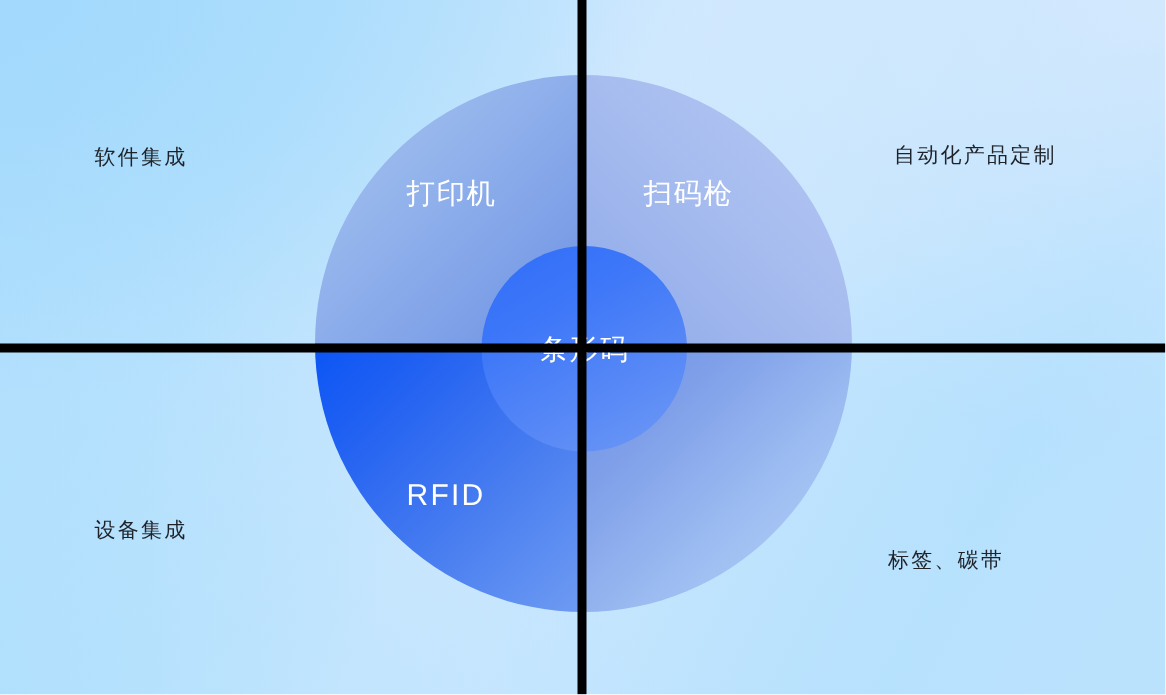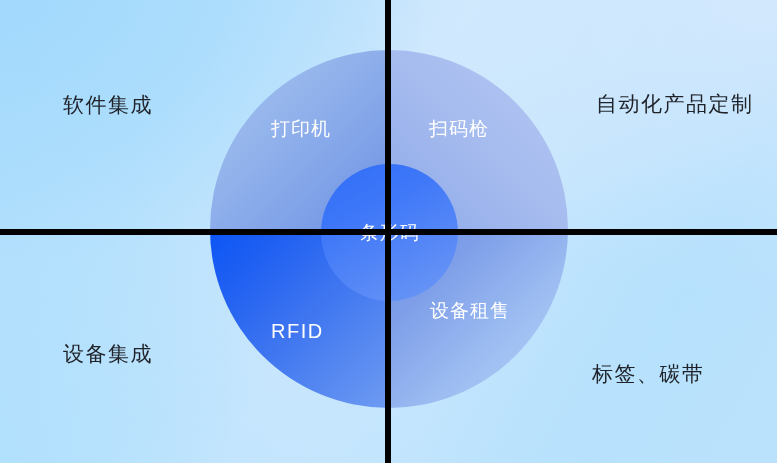--- a/index.html
+++ b/index.html
@@ -112,21 +112,21 @@
     white-space: nowrap;
   }
   #label-printer    { left: 271px; top: 129px; }
   #label-scanner    { left: 429px; top: 129px; }
   #label-rfid       { left: 271px; top: 311px; font-size: 20px; letter-spacing: 1.5px; margin-top: 20px; }
   #label-rental     { left: 430px; top: 311px; }
 
   .outer-label {
     position: absolute;
     color: #1f2329;
-    font-size: 21px;
+    font-size: 14px;
     letter-spacing: 1.5px;
     white-space: nowrap;
   }
   #label-software   { left: 63px;  top: 105px; }
   #label-automation { left: 596px; top: 104px; }
   #label-device     { left: 63px;  top: 354px; }
   #label-ribbon     { left: 592px; top: 374px; }
 
   .inner-label, .outer-label { transform: translateY(-50%); }
 </style>
@@ -150,20 +150,19 @@
   <div id="inner-circle">
     <span id="label-center">条形码</span>
   </div>
 
   <div class="cross-line" id="cross-vertical"></div>
   <div class="cross-line" id="cross-horizontal"></div>
 
   <span class="inner-label" id="label-printer">打印机</span>
   <span class="inner-label" id="label-scanner">扫码枪</span>
   <span class="inner-label" id="label-rfid">RFID</span>
-  <span class="inner-label" id="label-rental">设备租售</span>
 
   <span class="outer-label" id="label-software">软件集成</span>
   <span class="outer-label" id="label-automation">自动化产品定制</span>
   <span class="outer-label" id="label-device">设备集成</span>
   <span class="outer-label" id="label-ribbon">标签、碳带</span>
 
 </div>
 
 </body></html>

